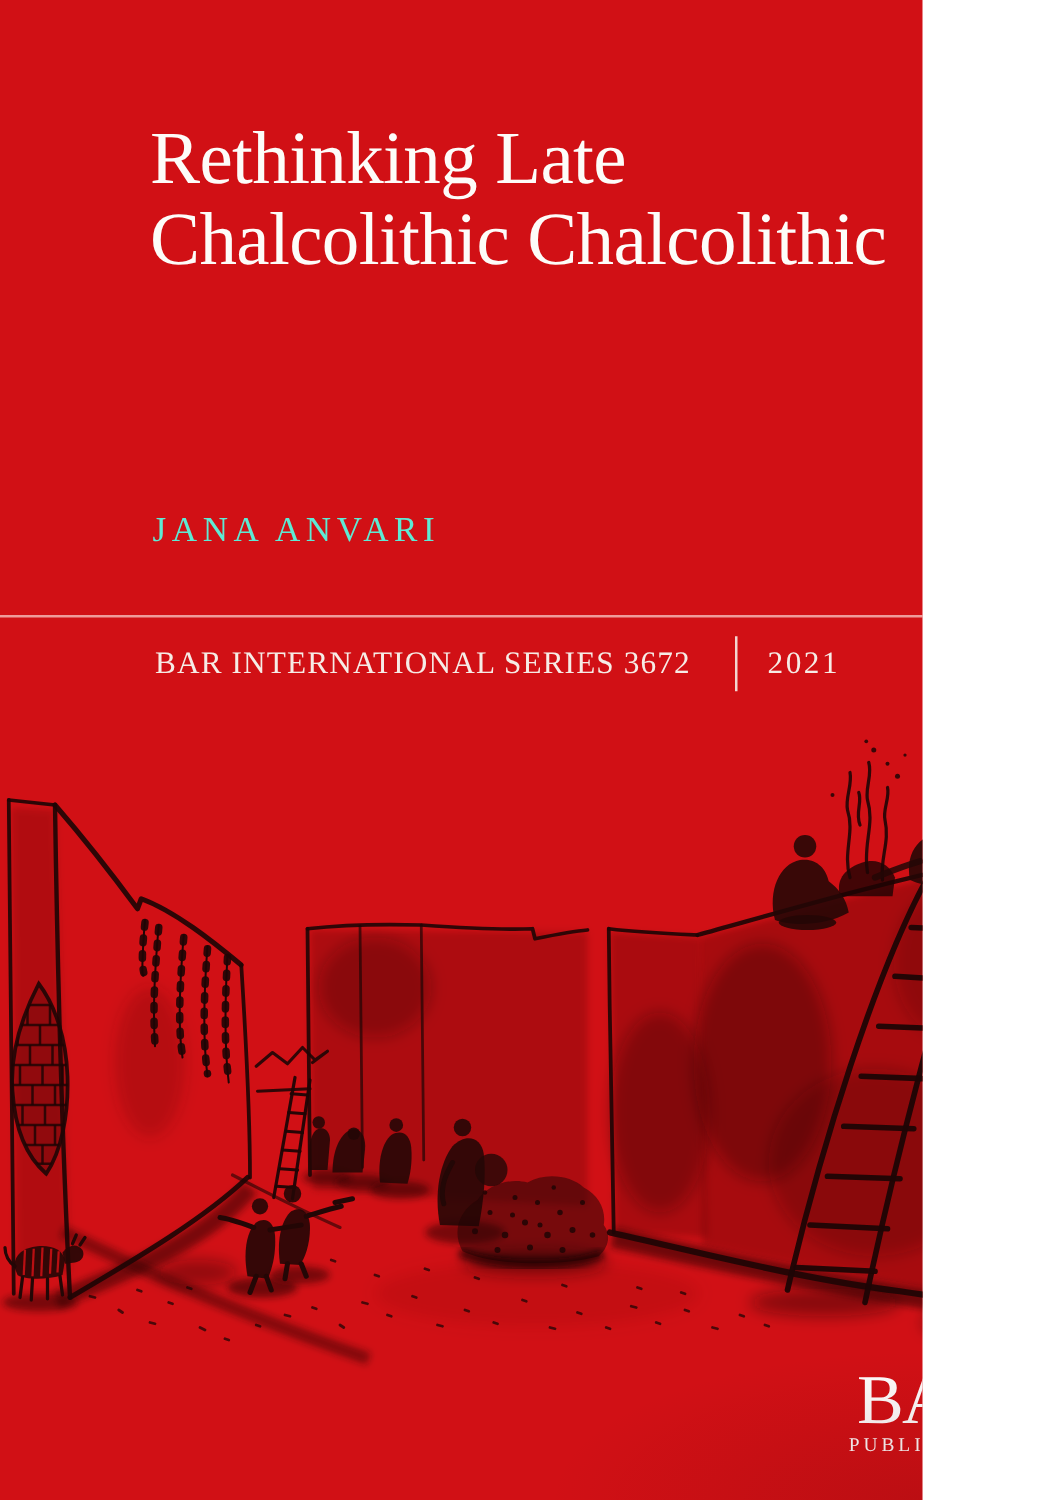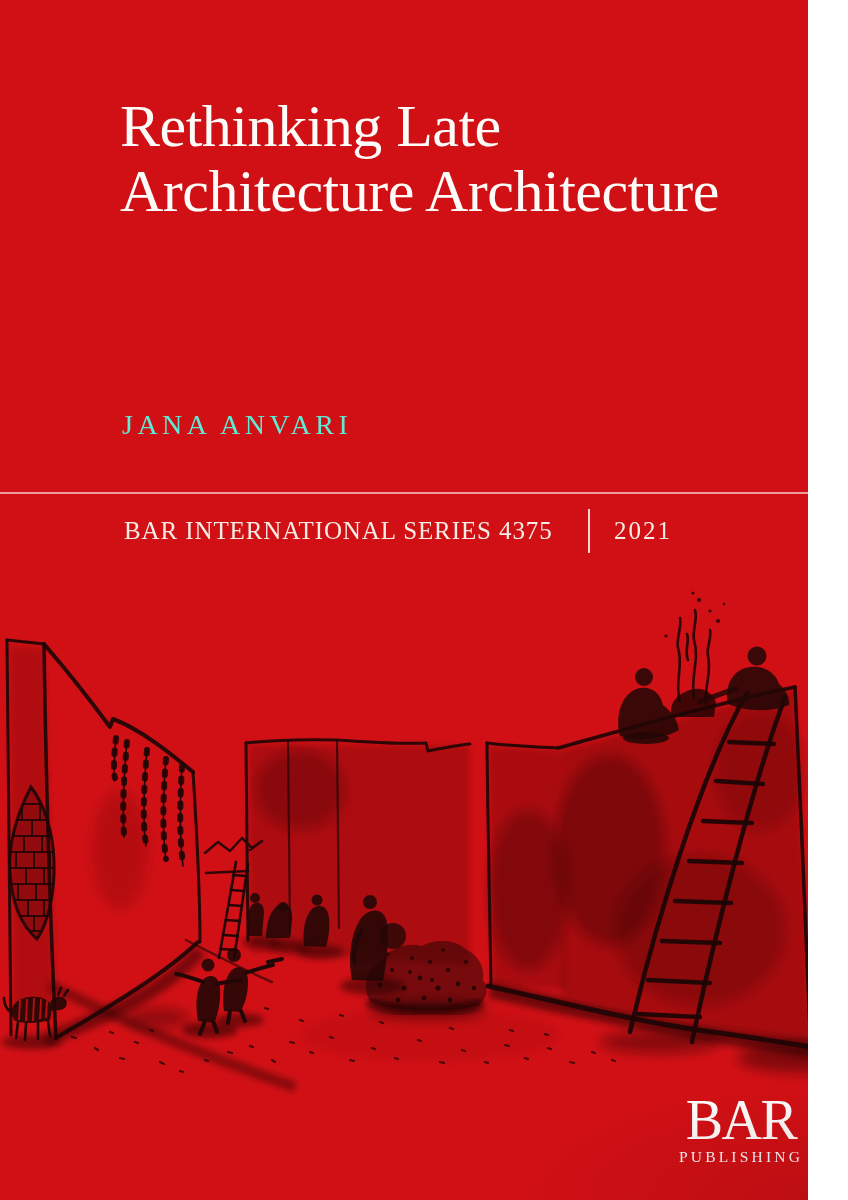--- a/index.html
+++ b/index.html
@@ -3,21 +3,21 @@
 <meta charset="utf-8">
 <style>
   html,body{margin:0;padding:0;}
   :root{
     --red:#d11015;
     --ink:#1e0505;
     --cream:#f6ece6;
   }
   .cover{
     position:relative;
-    width:808px;height:1200px;
+    width:738px;height:1200px;
     background:var(--red);
     overflow:hidden;
     font-family:"Liberation Serif", serif;
   }
   .title{
     position:absolute;left:120px;top:94px;
     width:660px;
     color:#fdfcf9;
     font-size:60px;line-height:65px;
     letter-spacing:-0.5px;
@@ -71,27 +71,27 @@
     pointer-events:none;
   }
 </style>
 </head>
 <body>
 
 <div class="cover">
 
   <div class="title">
     <div>Rethinking Late</div>
-    <div>Architecture Architecture</div>
+    <div>Chalcolithic Chalcolithic</div>
   </div>
 
   <div class="author">JANA ANVARI</div>
 
   <div class="series-rule"></div>
-  <div class="series-row">BAR INTERNATIONAL SERIES 4375</div>
+  <div class="series-row">BAR INTERNATIONAL SERIES 3672</div>
   <div class="series-divider"></div>
   <div class="series-year">2021</div>
 
   <svg class="illustration" viewBox="0 0 848 510" width="848" height="510" xmlns="http://www.w3.org/2000/svg">
     <defs>
       <filter id="f1" x="-40%" y="-40%" width="180%" height="180%">
           <feGaussianBlur stdDeviation="3"></feGaussianBlur>
         </filter>
       <filter id="f2" x="-60%" y="-60%" width="220%" height="220%">
           <feGaussianBlur stdDeviation="6"></feGaussianBlur>

